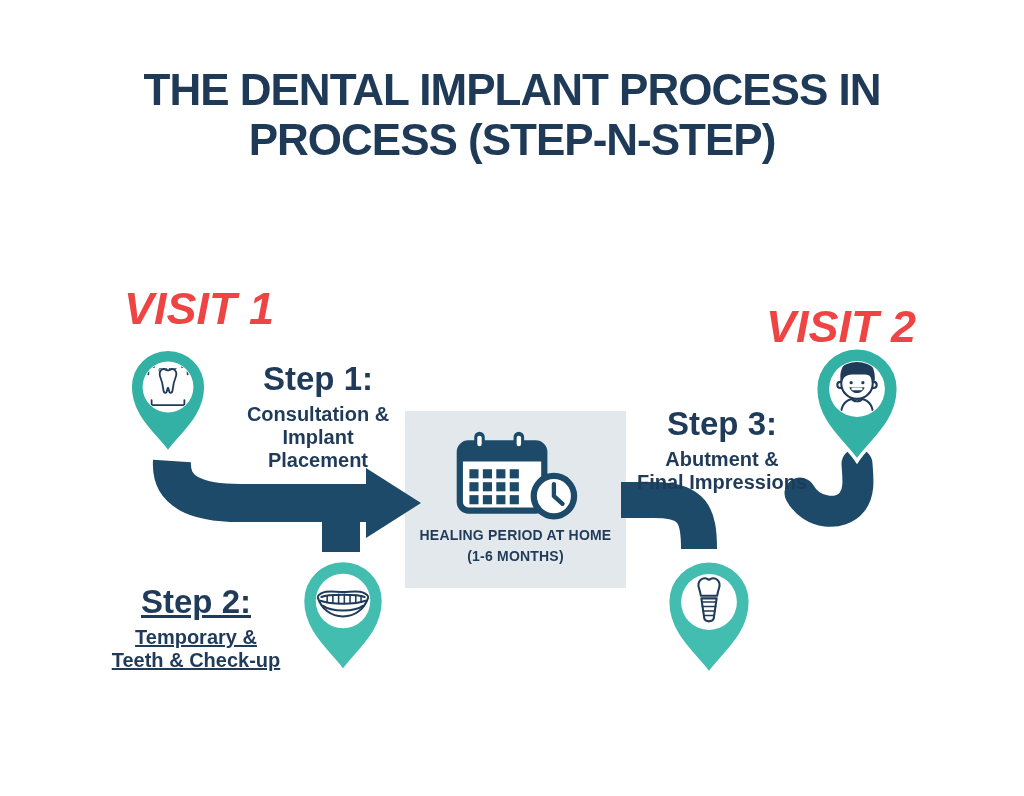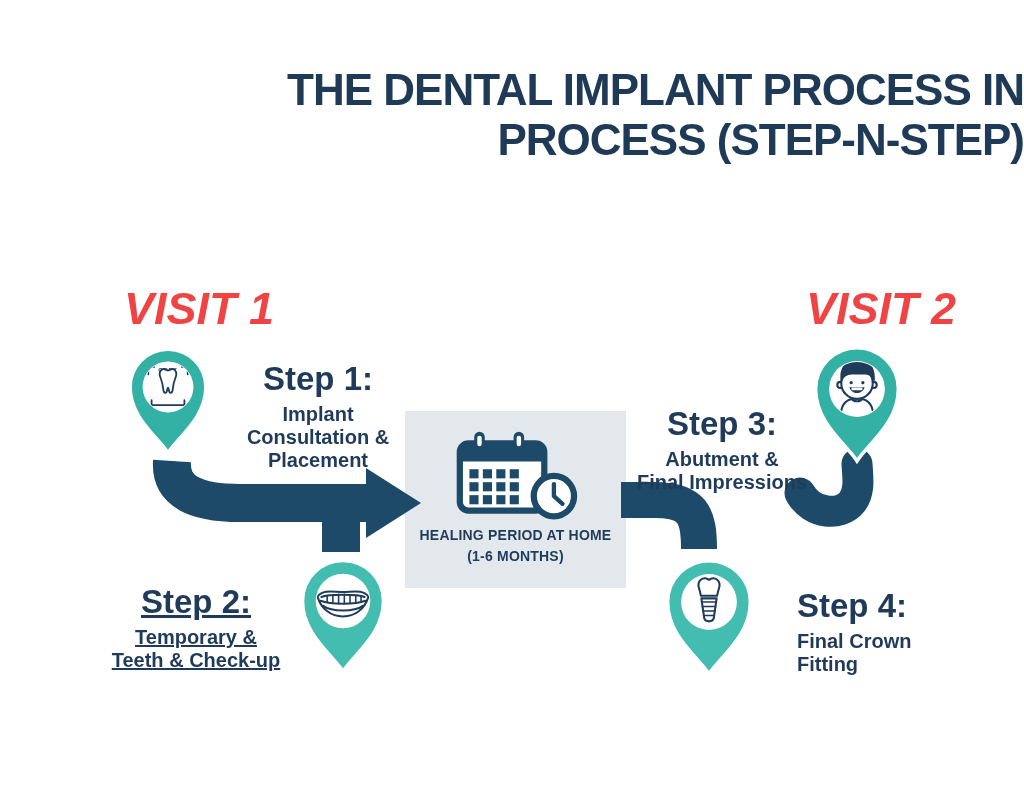--- a/index.html
+++ b/index.html
@@ -1,23 +1,23 @@
 <!DOCTYPE html>
 <html><head>
 <meta charset="utf-8">
 <style>
   html,body{margin:0;padding:0;background:#ffffff;}
   .canvas{position:relative;width:1024px;height:796px;overflow:hidden;background:#ffffff;
           font-family:"Liberation Sans",sans-serif;color:#1f3b59;}
-  .title{position:absolute;top:36px;left:0;width:100%;text-align:right;
+  .title{position:absolute;top:36px;left:0;width:100%;text-align:center;
          font-size:44px;font-weight:800;letter-spacing:-1px;line-height:1.12;color:#1e3a57;z-index:4;}
   .title span{display:block;}
   .visit{position:absolute;font-size:45px;font-weight:800;color:#ef4444;z-index:4;font-style:italic;}
   #visit1{left:124px;top:283px;}
-  #visit2{left:766px;top:283px;margin-left:40px;}
+  #visit2{left:766px;top:301px;}
   .stepblock{position:absolute;text-align:center;z-index:4;}
   .step-heading{font-size:33px;font-weight:800;margin:0 0 5px 0;}
   .step-line{font-size:20px;font-weight:700;line-height:23px;}
   #step1-block{left:228px;top:360px;width:180px;}
   #step2-block{left:100px;top:583px;width:192px;text-decoration:underline;}
   #step3-block{left:630px;top:357px;width:184px;margin-top:48px;}
   #step4-block{left:797px;top:587px;width:140px;text-align:left;}
   .healing-box{position:absolute;left:405px;top:411px;width:221px;height:177px;background:#e3e8ec;
                display:flex;flex-direction:column;align-items:center;z-index:1;}
   .healing-box svg{display:block;margin-top:16px;}
@@ -158,36 +158,31 @@
         <path fill="#ffffff" d="M39 35 C36 26 43.5 21.5 49.3 25 C49.8 25.3 50.2 25.3 50.7 25
                  C56.5 21.5 64 26 61 35 C60.1 37.9 59.5 40.2 59.1 43 L40.9 43 C40.5 40.2 39.9 37.9 39 35 Z"></path>
         <path fill="#ffffff" d="M41.5 46 L44.8 68.5 C46.5 72.5 53.5 72.5 55.2 68.5 L58.5 46 Z"></path>
         <path stroke-width="1.9" d="M41.9 50 H58.1 M42.7 55 H57.3 M43.5 60 H56.5 M44.3 65 H55.7"></path>
       </g>
     </svg>
   </div>
 
   <div class="stepblock" id="step1-block">
     <div class="step-heading">Step 1:</div>
+    <div class="step-line">Consultation &amp;</div>
     <div class="step-line">Implant</div>
-    <div class="step-line">Consultation &amp;</div>
     <div class="step-line">Placement</div>
   </div>
 
   <div class="stepblock" id="step2-block">
     <div class="step-heading">Step 2:</div>
     <div class="step-line">Temporary &amp;</div>
     <div class="step-line">Teeth &amp; Check-up</div>
   </div>
 
   <div class="stepblock" id="step3-block">
     <div class="step-heading">Step 3:</div>
     <div class="step-line">Abutment &amp;</div>
     <div class="step-line">Final Impressions</div>
   </div>
 
-  <div class="stepblock" id="step4-block">
-    <div class="step-heading">Step 4:</div>
-    <div class="step-line">Final Crown</div>
-    <div class="step-line">Fitting</div>
-  </div>
 
 </div>
 
 </body></html>

